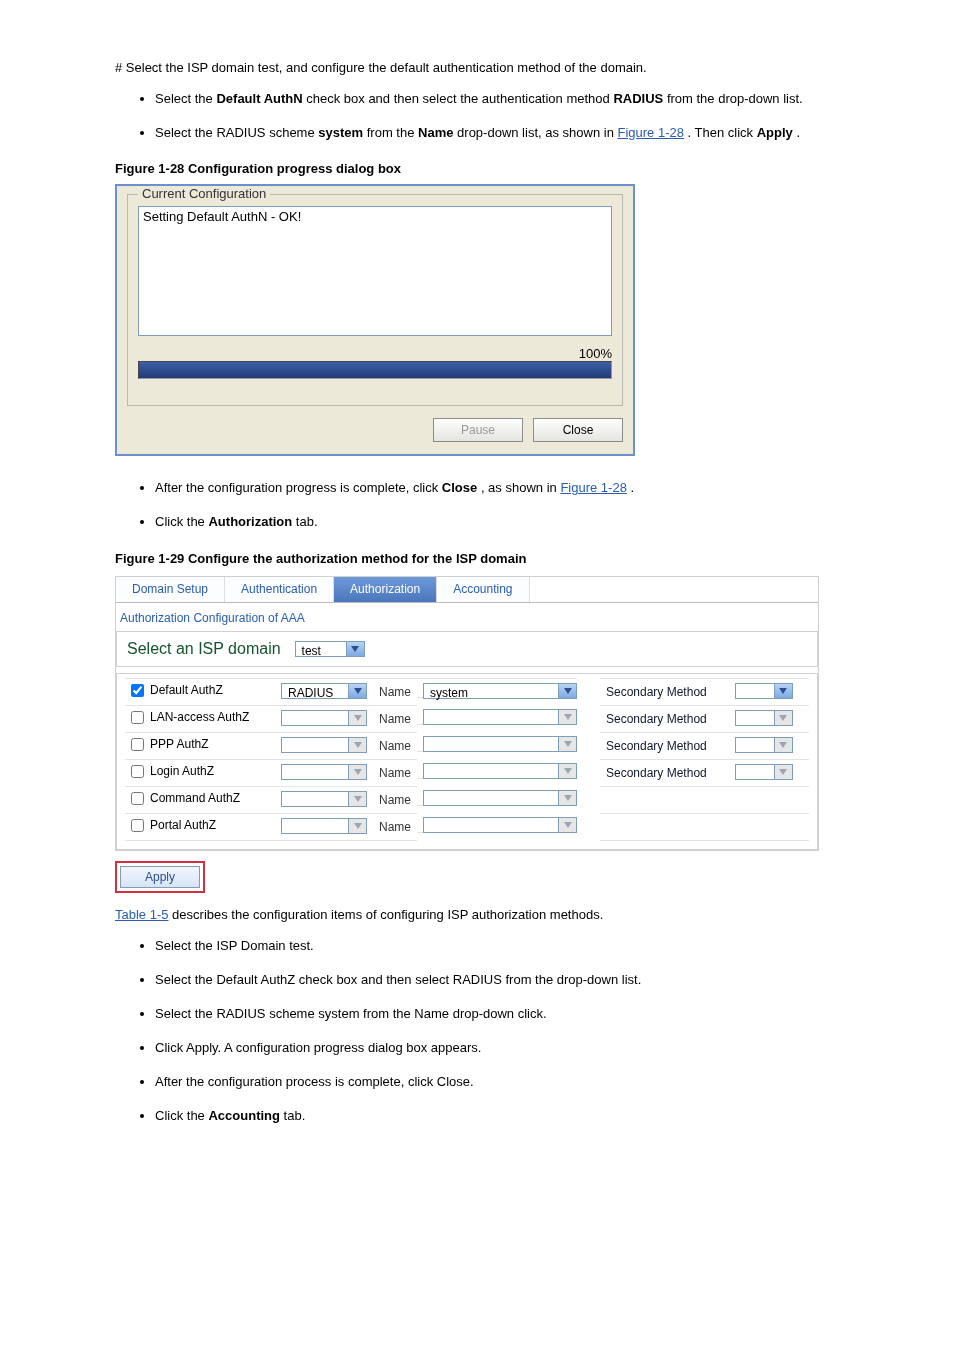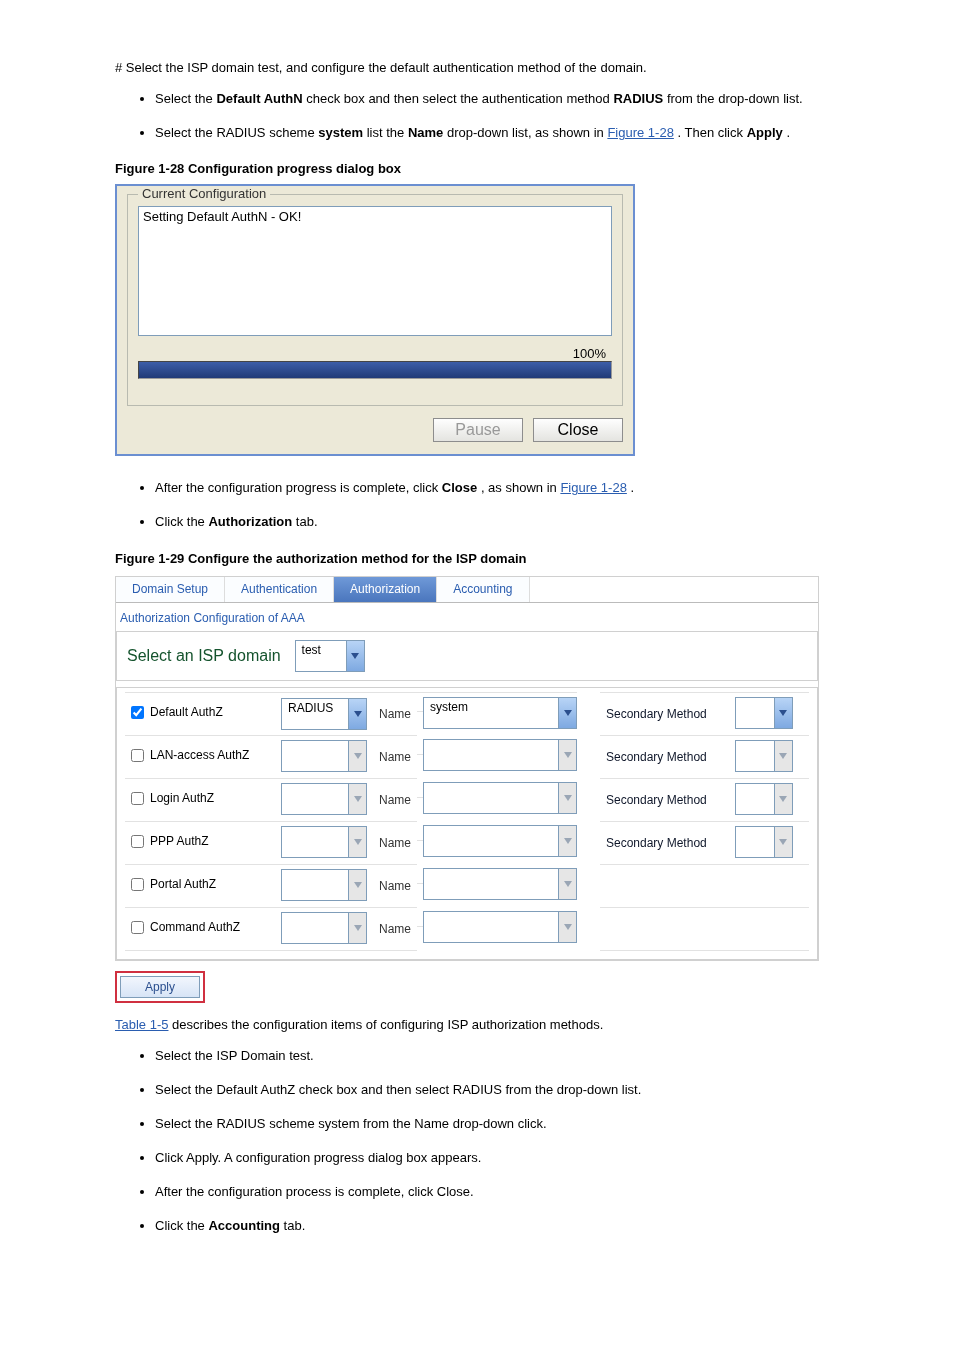--- a/index.html
+++ b/index.html
@@ -42,32 +42,32 @@
   }
   .dialog-text {
     background: #fff;
     border: 1px solid #7f9db9;
     height: 130px;
     padding: 2px 4px;
     color: #000;
     margin-top: -4px;
   }
   .dialog-row2 { display: flex; align-items: center; margin-top: 10px; }
-  .pct { margin-left: auto; margin-right: 6px; }
+  .pct { margin-left: auto; }
   .progress-outer {
     flex: 1 1 auto; height: 18px; border: 1px inset #999;
     background: linear-gradient(#3d5ea8, #203a77);
     margin-right: 0;
   }
   .dialog-buttons { display: flex; gap: 10px; justify-content: flex-end; margin-top: 12px; }
   .winbtn {
     width: 90px; height: 24px;
     border: 1px solid #8d8d8d;
     background: linear-gradient(#fefefe, #e4e4e0);
-    font-family: inherit; font-size: 16px;
+    font-family: inherit; font-size: 12px;
   }
   .winbtn[disabled] { color: #999; }
 
   
   .aaa-panel {
     border: 1px solid #d0d0d0;
     width: 704px;
     margin: 10px 0 0 0;
     background: #fff;
     overflow: hidden;
@@ -87,21 +87,21 @@
   }
   .aaa-title { color: #2a5db0; font-size: 12px; padding: 8px 0 6px 4px; }
   .sel-row {
     display: flex; align-items: center; gap: 14px;
     border: 1px solid #d0d0d0; padding: 8px 10px; margin-bottom: 6px;
     background: #fff;
   }
   .sel-row .lbl { color: #14532d; font-size: 16px; }
   .dd {
     display: inline-flex; align-items: stretch;
-    border: 1px solid #7f9db9; height: 32px; background: #fff;
+    border: 1px solid #7f9db9; height: 16px; background: #fff;
     font-size: 12px;
   }
   .dd .txt { padding: 2px 6px; min-width: 50px; }
   .dd .arrow {
     width: 18px; background: linear-gradient(#b8d4f6,#7ea9e1);
     border-left: 1px solid #7f9db9;
     display: flex; align-items: center; justify-content: center;
   }
   .dd .arrow svg { width: 8px; height: 6px; }
   .dd.disabled .arrow { background: #e6e6e6; }
@@ -156,21 +156,21 @@
   <li>
     <span>Select the </span>
     <span class="bold">Default AuthN</span>
     <span> check box and then select the authentication method </span>
     <span class="bold">RADIUS</span>
     <span> from the drop-down list.</span>
   </li>
   <li>
     <span>Select the RADIUS scheme </span>
     <span class="bold">system</span>
-    <span> list the </span>
+    <span> from the </span>
     <span class="bold">Name</span>
     <span> drop-down list, as shown in </span>
     <a class="link">Figure 1-28</a>
     <span>. Then click </span>
     <span class="bold">Apply</span>
     <span>.</span>
   </li>
 </ul>
 
 <p class="fig-label bold">Figure 1-28 Configuration progress dialog box</p>
@@ -293,21 +293,21 @@
                 <span class="arrow">
                   <svg viewBox="0 0 8 6">
                     <path d="M0 0 L8 0 L4 6 Z" fill="#9aa6b5"></path>
                   </svg>
                 </span>
               </span></td>
           </tr>
           <tr>
             <td style="width:150px;"><label class="cb">
                 <input type="checkbox" style="">
-                <span>Login AuthZ</span>
+                <span>PPP AuthZ</span>
               </label></td>
             <td class="method-dd" style="width:96px;"><span class="dd disabled">
                 <span class="txt"></span>
                 <span class="arrow">
                   <svg viewBox="0 0 8 6">
                     <path d="M0 0 L8 0 L4 6 Z" fill="#9aa6b5"></path>
                   </svg>
                 </span>
               </span></td>
             <td class="nm-lbl" style="width:44px;">Name</td>
@@ -325,21 +325,21 @@
                 <span class="arrow">
                   <svg viewBox="0 0 8 6">
                     <path d="M0 0 L8 0 L4 6 Z" fill="#9aa6b5"></path>
                   </svg>
                 </span>
               </span></td>
           </tr>
           <tr>
             <td style="width:150px;"><label class="cb">
                 <input type="checkbox" style="">
-                <span>PPP AuthZ</span>
+                <span>Login AuthZ</span>
               </label></td>
             <td class="method-dd" style="width:96px;"><span class="dd disabled">
                 <span class="txt"></span>
                 <span class="arrow">
                   <svg viewBox="0 0 8 6">
                     <path d="M0 0 L8 0 L4 6 Z" fill="#9aa6b5"></path>
                   </svg>
                 </span>
               </span></td>
             <td class="nm-lbl" style="width:44px;">Name</td>
@@ -357,21 +357,21 @@
                 <span class="arrow">
                   <svg viewBox="0 0 8 6">
                     <path d="M0 0 L8 0 L4 6 Z" fill="#9aa6b5"></path>
                   </svg>
                 </span>
               </span></td>
           </tr>
           <tr>
             <td style="width:150px;"><label class="cb">
                 <input type="checkbox" style="">
-                <span>Portal AuthZ</span>
+                <span>Command AuthZ</span>
               </label></td>
             <td class="method-dd" style="width:96px;"><span class="dd disabled">
                 <span class="txt"></span>
                 <span class="arrow">
                   <svg viewBox="0 0 8 6">
                     <path d="M0 0 L8 0 L4 6 Z" fill="#9aa6b5"></path>
                   </svg>
                 </span>
               </span></td>
             <td class="nm-lbl" style="width:44px;">Name</td>
@@ -382,21 +382,21 @@
                     <path d="M0 0 L8 0 L4 6 Z" fill="#9aa6b5"></path>
                   </svg>
                 </span>
               </span></td>
             <td></td>
             <td></td>
           </tr>
           <tr>
             <td style="width:150px;"><label class="cb">
                 <input type="checkbox" style="">
-                <span>Command AuthZ</span>
+                <span>Portal AuthZ</span>
               </label></td>
             <td class="method-dd" style="width:96px;"><span class="dd disabled">
                 <span class="txt"></span>
                 <span class="arrow">
                   <svg viewBox="0 0 8 6">
                     <path d="M0 0 L8 0 L4 6 Z" fill="#9aa6b5"></path>
                   </svg>
                 </span>
               </span></td>
             <td class="nm-lbl" style="width:44px;">Name</td>

